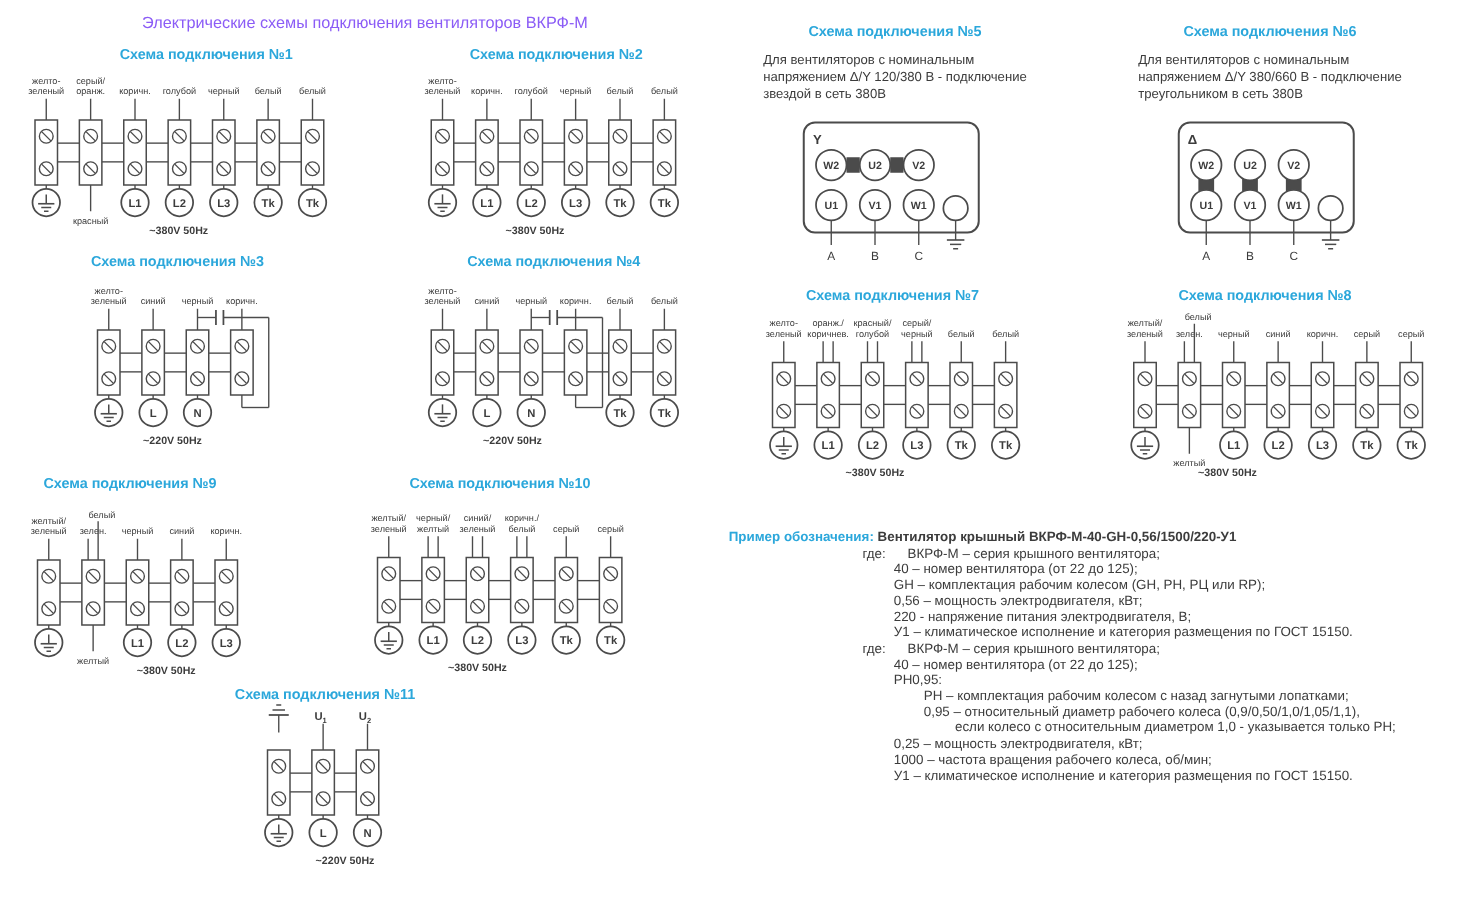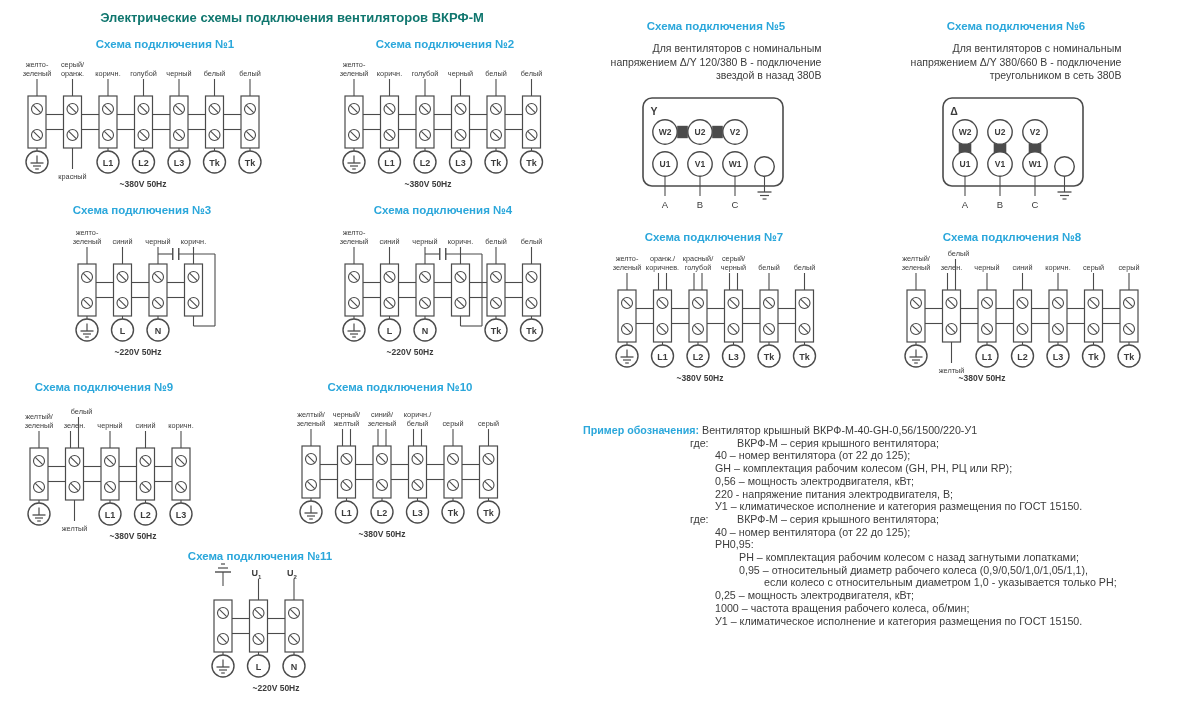--- a/index.html
+++ b/index.html
@@ -2,42 +2,42 @@
 <html><head>
 <meta charset="utf-8">
 <style>
   html,body{margin:0;padding:0}
   body{
     width:1184px;height:724px;position:relative;overflow:hidden;
     background:#ffffff;font-family:"Liberation Sans",sans-serif;color:#3c3c3c;
   }
   .main-title{
     position:absolute;transform:translateX(-50%);
-    color:#0f766e;font-weight:bold;font-size:13px;white-space:nowrap;
+    color:#8b5cf6;font-weight:normal;font-size:13px;white-space:nowrap;
   }
   .sch-title{
     position:absolute;transform:translateX(-50%);
     color:#2ba7db;font-weight:bold;font-size:11.5px;white-space:nowrap;
   }
   .desc{
-    position:absolute;transform:translateX(-50%);text-align:right;
+    position:absolute;transform:translateX(-50%);text-align:left;
     font-size:10.5px;line-height:13.5px;color:#3c3c3c;white-space:nowrap;
   }
   svg.diag{position:absolute;overflow:visible}
   svg text{fill:#3c3c3c;font-family:"Liberation Sans",sans-serif}
   .ex{
     position:absolute;left:583px;top:424px;width:600px;
     font-size:10.7px;line-height:12.7px;color:#3c3c3c;
   }
   .lead{color:#2ba7db;font-weight:bold}
-  .extitle{font-weight:normal}
+  .extitle{font-weight:bold}
   .exline{white-space:nowrap}
   .exline.first{margin-left:107px}
   .exline.t2{margin-left:107px;margin-top:9px}
-  .where{display:inline-block;width:47px}
+  .where{display:inline-block;width:36px}
   .ind0{margin-left:132px}
   .ind1{margin-left:156px}
   .ind2{margin-left:181px}
 </style>
 </head>
 <body>
 
 <div class="main-title" style="left:292px;top:10px">Электрические схемы подключения вентиляторов ВКРФ-М</div>
 
 <div class="sch-title" style="left:165px;top:38px">Схема подключения №1</div>
@@ -48,21 +48,21 @@
 <div class="sch-title" style="left:1016px;top:20px">Схема подключения №6</div>
 <div class="sch-title" style="left:714px;top:231px">Схема подключения №7</div>
 <div class="sch-title" style="left:1012px;top:231px">Схема подключения №8</div>
 <div class="sch-title" style="left:104px;top:381px">Схема подключения №9</div>
 <div class="sch-title" style="left:400px;top:381px">Схема подключения №10</div>
 <div class="sch-title" style="left:260px;top:550px">Схема подключения №11</div>
 
 <div class="desc" style="left:716px;top:42px">
   <div>Для вентиляторов с номинальным</div>
   <div>напряжением Δ/Y 120/380 В - подключение</div>
-  <div>звездой в назад 380В</div>
+  <div>звездой в сеть 380В</div>
 </div>
 <div class="desc" style="left:1016px;top:42px">
   <div>Для вентиляторов с номинальным</div>
   <div>напряжением Δ/Y 380/660 В - подключение</div>
   <div>треугольником в сеть 380В</div>
 </div>
 
 <svg class="diag" style="left:7px;top:56px" width="273" height="136" viewBox="0 0 273 136">
     <line x1="39" y1="58.5" x2="56.5" y2="58.5" stroke="#4b4b4b" stroke-width="1.1"></line>
     <line x1="39" y1="73.5" x2="56.5" y2="73.5" stroke="#4b4b4b" stroke-width="1.1"></line>

